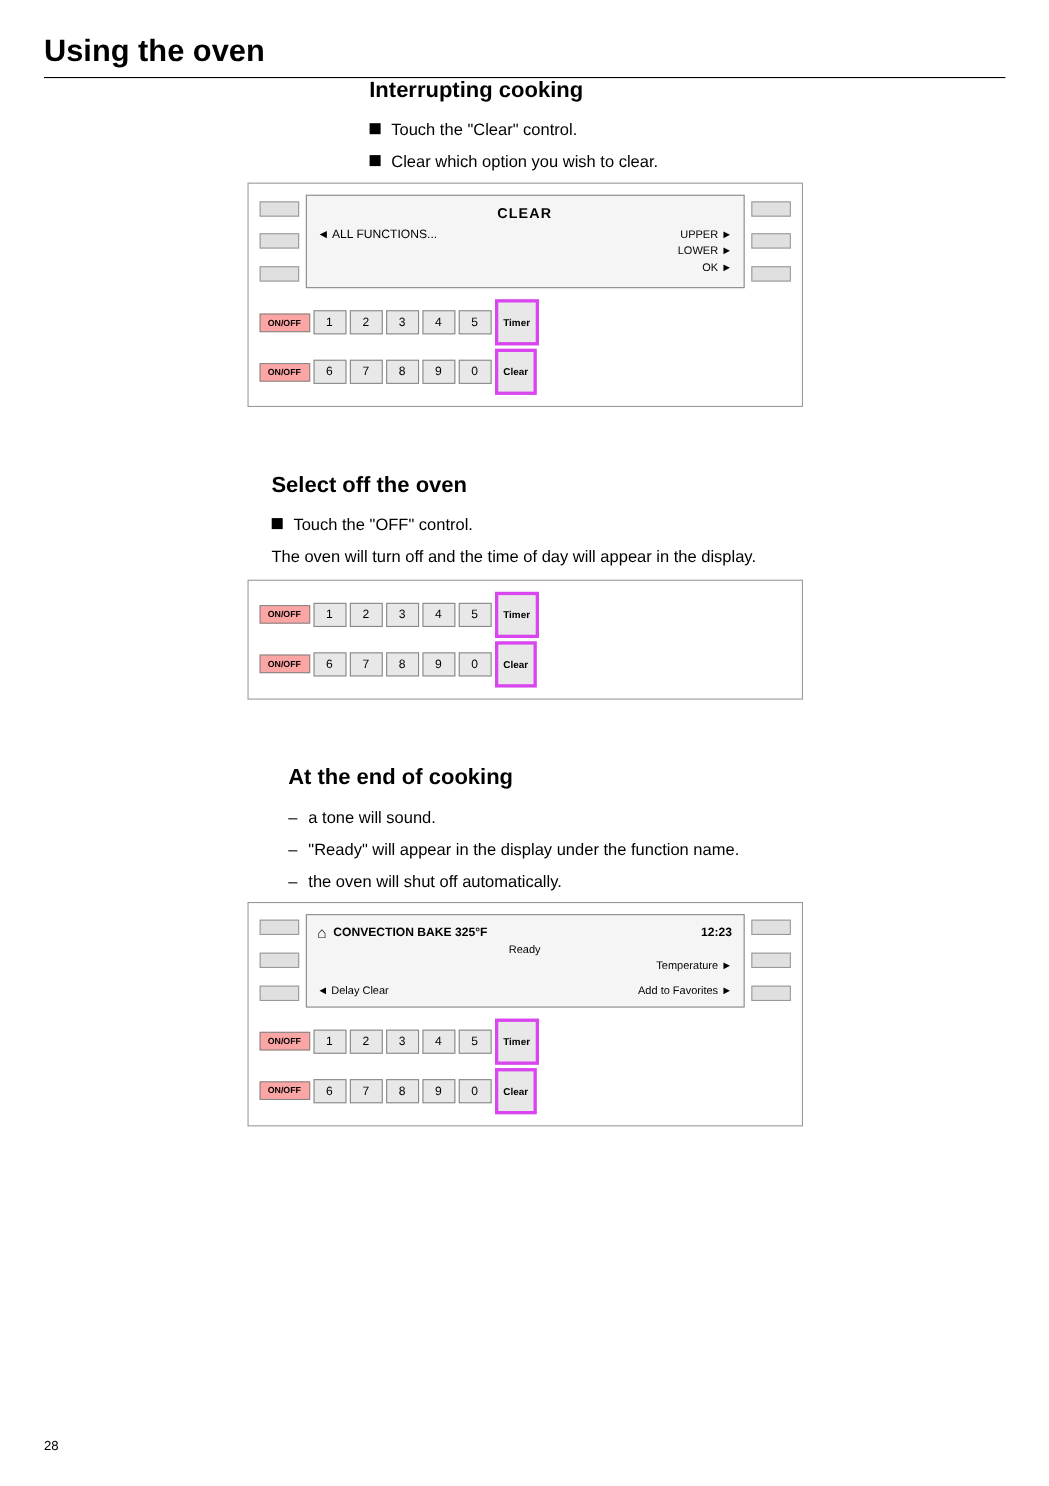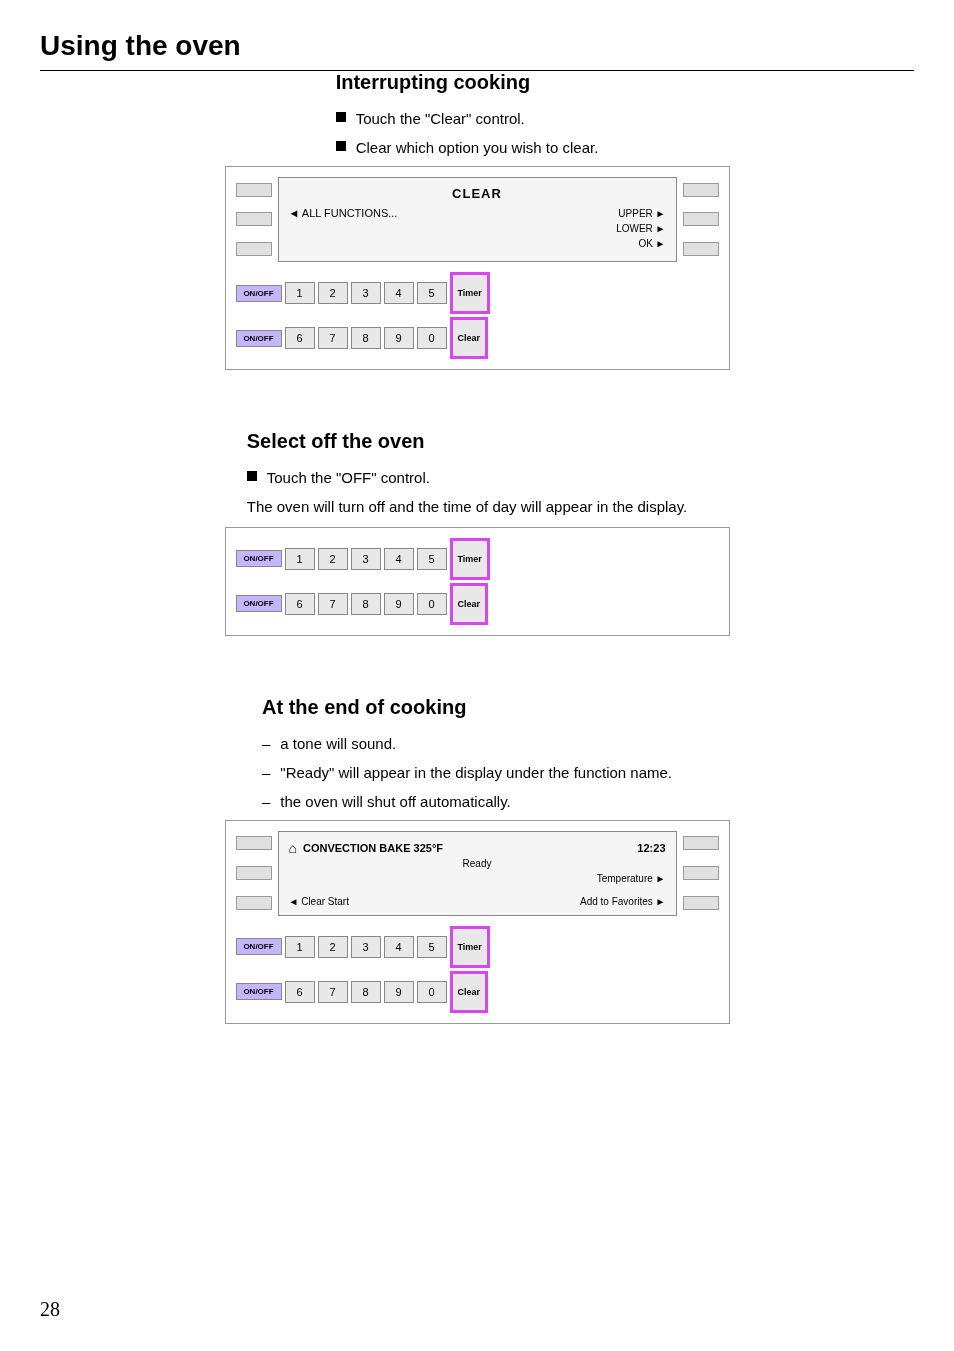--- a/index.html
+++ b/index.html
@@ -231,21 +231,21 @@
 
     .keypad-row {
       display: flex;
       align-items: center;
       gap: 3px;
     }
 
     .keypad-onoff {
       font-size: 8px;
       font-weight: bold;
-      background: #c4b5fd;
+      background: #fca5a5;
       border: 1px solid #888;
       padding: 3px 4px;
       width: 46px;
       text-align: center;
     }
 
     .keypad-key {
       font-size: 11px;
       background: #e8e8e8;
       border: 1px solid #888;
@@ -267,22 +267,21 @@
       align-items: center;
       justify-content: center;
       min-width: 36px;
     }
 
     
     .page-number {
       position: fixed;
       bottom: 30px;
       left: 40px;
-      font-size: 20px;
-      font-family: Liberation Serif, serif;
+      font-size: 12px;
     }
 
     .section-gap {
       margin-bottom: 60px;
     }
   </style>
 </head>
 <body>
 
 <div class="page-title">Using the oven</div>
@@ -415,21 +414,21 @@
         <div class="cooking-top-row">
           <span class="cooking-icon">⌂</span>
           <span class="cooking-title-text">CONVECTION BAKE 325°F</span>
           <span class="cooking-time">12:23</span>
         </div>
         <div class="cooking-ready">Ready</div>
         <div class="cooking-temp-row">
           <span>Temperature ►</span>
         </div>
         <div class="cooking-bottom-row">
-          <span>◄ Clear Start</span>
+          <span>◄ Delay Clear</span>
           <span>Add to Favorites ►</span>
         </div>
       </div>
       <div class="side-buttons-right">
         <span class="side-btn"></span>
         <span class="side-btn"></span>
         <span class="side-btn"></span>
       </div>
     </div>
 

